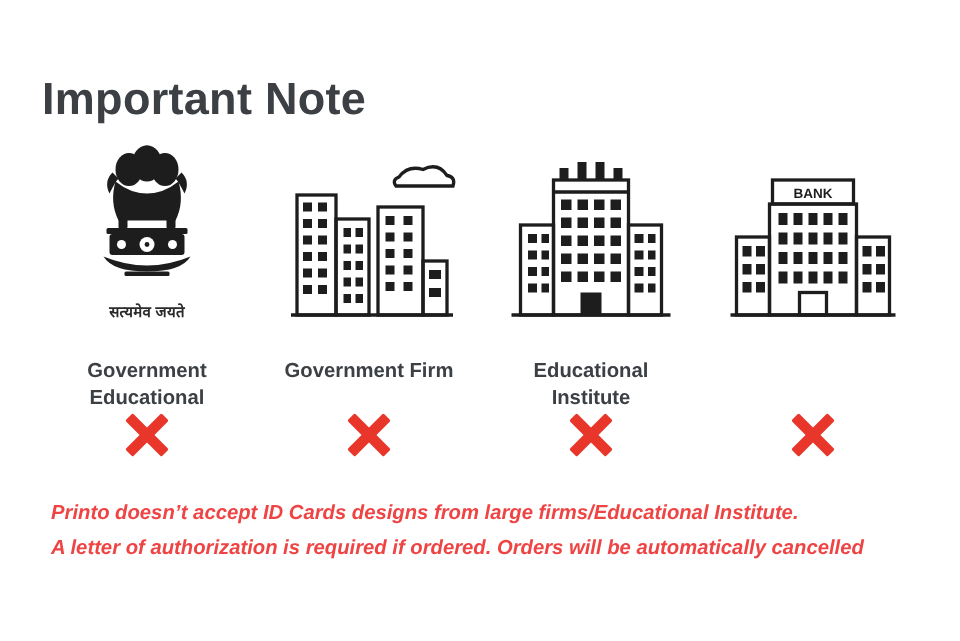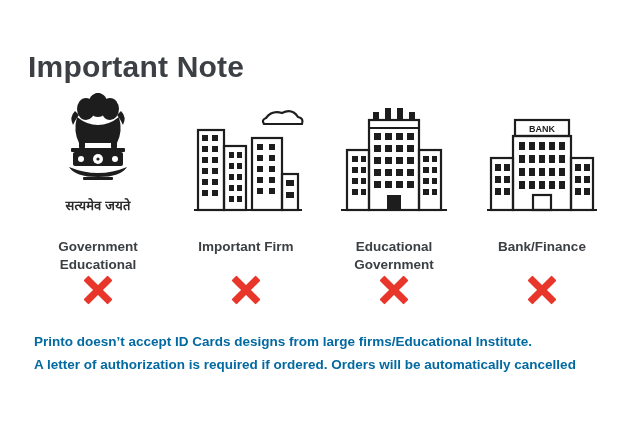--- a/index.html
+++ b/index.html
@@ -93,25 +93,26 @@
     justify-content: center;
   }
   .note {
     position: absolute;
     left: 34px;
     top: 330px;
     width: 580px;
     font-size: 13.5px;
     font-weight: bold;
     line-height: 1.72;
-    color: #0369a1;
+    color: #ef4444;
+    font-style: italic;
   }
   .note div { white-space: nowrap; }
   .emblem-caption {
-    font-size: 13px;
+    font-size: 10px;
     font-weight: bold;
     color: #2b2b2b;
     text-align: center;
     margin-top: 1px;
     letter-spacing: 0.2px;
   }
   .emblem-wrap {
     display: flex;
     flex-direction: column;
     align-items: center;
@@ -211,21 +212,21 @@
               <rect x="83" y="64" width="6" height="6"></rect>
             <rect x="71" y="75" width="6" height="6"></rect>
               <rect x="83" y="75" width="6" height="6"></rect>
             <rect x="71" y="86" width="6" height="6"></rect>
               <rect x="83" y="86" width="6" height="6"></rect>
             <rect x="100" y="78" width="8" height="6"></rect>
             <rect x="100" y="90" width="8" height="6"></rect>
           </g>
         </svg>
       </div>
-      <div class="label">Important Firm</div>
+      <div class="label">Government Firm</div>
     </div>
 
     <div class="card">
       <div class="art">
         <svg width="118" height="112" viewBox="0 0 118 112">
           <g fill="none" stroke="#1d1d1d" stroke-width="2.2">
             <rect x="34" y="18" width="50" height="90"></rect>
             <rect x="12" y="48" width="22" height="60"></rect>
             <rect x="84" y="48" width="22" height="60"></rect>
             <line x1="6" y1="108" x2="112" y2="108"></line>
@@ -274,21 +275,21 @@
               <rect x="97" y="54" width="5" height="6"></rect>
             <rect x="88" y="65" width="6" height="6"></rect>
               <rect x="97" y="65" width="5" height="6"></rect>
             <rect x="88" y="76" width="6" height="6"></rect>
               <rect x="97" y="76" width="5" height="6"></rect>
             <rect x="88" y="87" width="6" height="6"></rect>
               <rect x="97" y="87" width="5" height="6"></rect>
           </g>
         </svg>
       </div>
-      <div class="label">Educational Government</div>
+      <div class="label">Educational Institute</div>
     </div>
 
     <div class="card">
       <div class="art">
         <svg width="118" height="112" viewBox="0 0 118 112">
           <g fill="none" stroke="#1d1d1d" stroke-width="2.2">
             <rect x="32" y="18" width="54" height="16"></rect>
             <rect x="30" y="34" width="58" height="74"></rect>
             <rect x="8" y="56" width="22" height="52"></rect>
             <rect x="88" y="56" width="22" height="52"></rect>
@@ -325,21 +326,20 @@
             <rect x="92" y="62" width="6" height="7"></rect>
               <rect x="101" y="62" width="6" height="7"></rect>
             <rect x="92" y="74" width="6" height="7"></rect>
               <rect x="101" y="74" width="6" height="7"></rect>
             <rect x="92" y="86" width="6" height="7"></rect>
               <rect x="101" y="86" width="6" height="7"></rect>
           </g>
           <rect x="50" y="93" width="18" height="15" fill="none" stroke="#1d1d1d" stroke-width="2.2"></rect>
         </svg>
       </div>
-      <div class="label">Bank/Finance</div>
     </div>
 
   </div>
 
   <div class="cross-row">
     <div class="cross-cell">
       <div class="cross"></div>
     </div>
     <div class="cross-cell">
       <div class="cross"></div>

